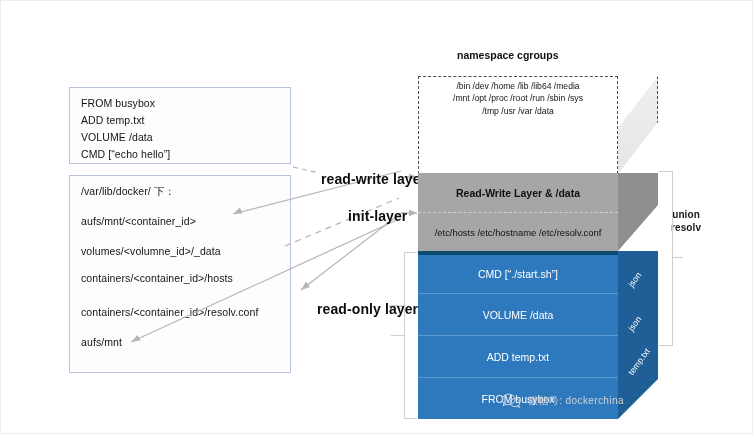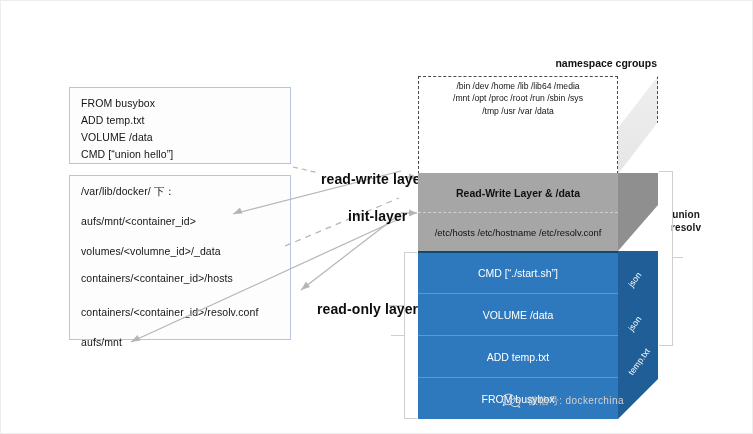--- a/index.html
+++ b/index.html
@@ -5,53 +5,53 @@
   html,body{margin:0;padding:0;background:#fff;}
   body{width:753px;height:434px;position:relative;overflow:hidden;
        font-family:"Liberation Sans","DejaVu Sans",sans-serif;color:#1a1a1a;}
   #canvas{position:absolute;inset:0;width:753px;height:434px;background:#ffffff;
           border:1px solid #ededed;box-sizing:border-box;}
 
   
   .panel{position:absolute;background:#fdfdfd;border:1.5px solid #b9c5de;
          box-sizing:border-box;}
   #panel-dockerfile{left:68px;top:86px;width:222px;height:77px;}
-  #panel-paths{left:68px;top:174px;width:222px;height:165px;}
+  #panel-paths{left:68px;top:174px;width:222px;height:198px;}
   .panel .line{position:absolute;left:11px;font-size:10.5px;line-height:12px;
                white-space:nowrap;color:#141414;letter-spacing:.1px;}
 
   
   .callout{position:absolute;font-size:14px;font-weight:bold;white-space:nowrap;
            color:#0d0d0d;letter-spacing:.1px;}
   #lbl-rw{left:320px;top:170px;}
   #lbl-init{left:347px;top:207px;}
   #lbl-ro{left:316px;top:300px;}
   #lbl-union{left:670px;top:207px;font-weight:bold;font-size:10px;
              text-align:center;line-height:13px;color:#171717;}
 
   
   #stack{position:absolute;left:396px;top:48px;width:290px;height:330px;}
-  #ns-title{position:absolute;left:60px;top:8px;width:200px;text-align:right;
+  #ns-title{position:absolute;left:60px;top:0px;width:200px;text-align:left;
             font-size:10.5px;font-weight:bold;color:#111;}
 
   .box{position:absolute;left:21px;width:200px;box-sizing:border-box;
        display:flex;align-items:center;justify-content:center;
        font-size:10.5px;color:#101010;text-align:center;}
   
   #ns-region{position:absolute;left:21px;top:27px;width:200px;height:98px;
              border:1.6px dashed #4b4b4b;box-sizing:border-box;background:#fff;}
   #ns-lines{position:absolute;left:21px;top:29px;width:200px;height:52px;
             font-size:8.6px;line-height:11.6px;text-align:center;color:#131313;
             padding-top:3px;box-sizing:border-box;}
   #echo-box{top:78px;height:46px;border:1.6px dashed #4b4b4b;background:#ffffff;
             font-size:13px;}
   #rw-box{top:124px;height:40px;background:#a6a6a6;font-weight:bold;font-size:10.5px;
           border-bottom:1.5px dashed #cfcfcf;}
   #init-box{top:164px;height:38px;background:#a6a6a6;font-size:9.4px;}
-  #l1{top:202px;height:42px;background:#2e79bd;color:#fff;border-top:2px solid #0c4a6e;}
+  #l1{top:202px;height:42px;background:#2e79bd;color:#fff;border-top:4px solid #0c4a6e;}
   #l2{top:244px;height:42px;background:#2e79bd;color:#fff;border-top:1px solid #5a9ad0;}
   #l3{top:286px;height:42px;background:#2e79bd;color:#fff;border-top:1px solid #5a9ad0;}
   #l4{top:328px;height:42px;background:#2e79bd;color:#fff;border-top:1px solid #5a9ad0;}
 
   
   .side{position:absolute;left:221px;width:40px;}
   #side-ns{top:27px;height:98px;
      background:linear-gradient(to bottom,#efefef 0%,#e6e6e6 100%);
      clip-path:polygon(0 52px,100% 0,100% 46px,0 100%);
      border-right:1.4px dashed #4b4b4b;box-sizing:border-box;}
@@ -87,21 +87,21 @@
 </style>
 </head>
 <body>
 
 <div id="canvas">
 
   <div class="panel" id="panel-dockerfile">
     <div class="line" style="top:9px">FROM busybox</div>
     <div class="line" style="top:26px">ADD temp.txt</div>
     <div class="line" style="top:43px">VOLUME /data</div>
-    <div class="line" style="top:60px">CMD [“union hello”]</div>
+    <div class="line" style="top:60px">CMD [“echo hello”]</div>
   </div>
 
   <div class="panel" id="panel-paths">
     <div class="line" style="top:9px">/var/lib/docker/ 下：</div>
     <div class="line" style="top:39px">aufs/mnt/&lt;container_id&gt;</div>
     <div class="line" style="top:69px">volumes/&lt;volumne_id&gt;/_data</div>
     <div class="line" style="top:96px">containers/&lt;container_id&gt;/hosts</div>
     <div class="line" style="top:130px">containers/&lt;container_id&gt;/resolv.conf</div>
     <div class="line" style="top:160px">aufs/mnt</div>
   </div>

